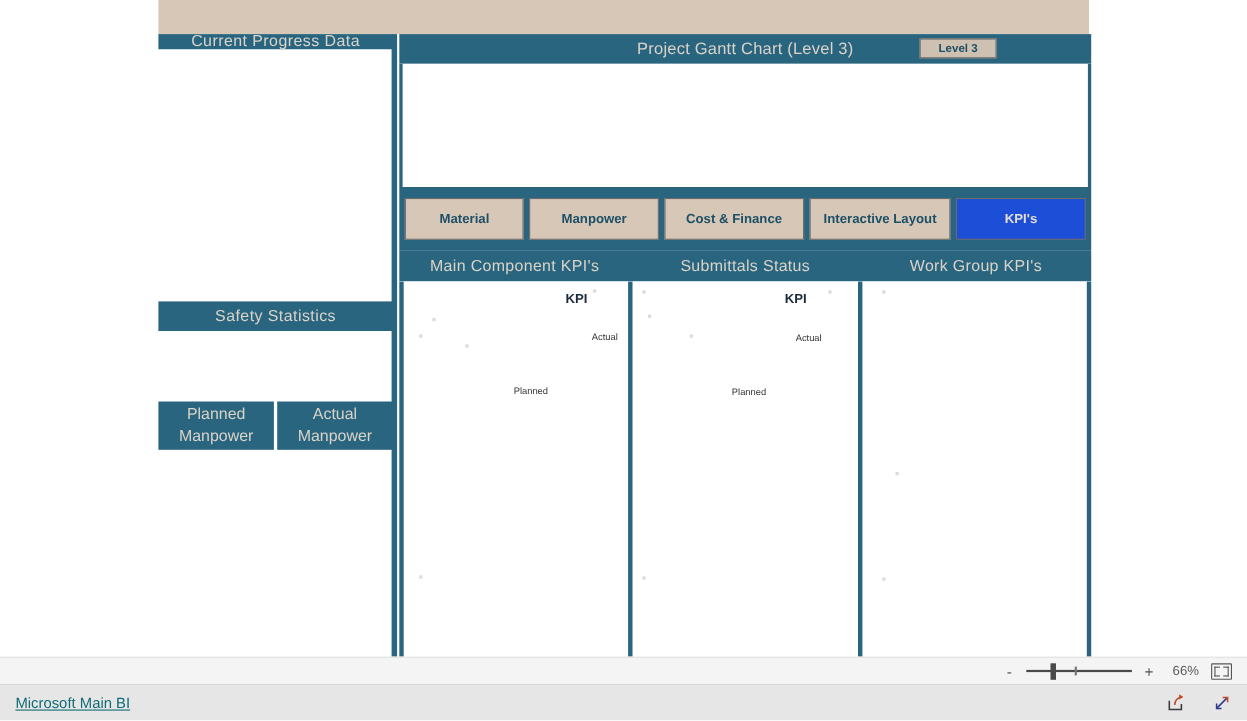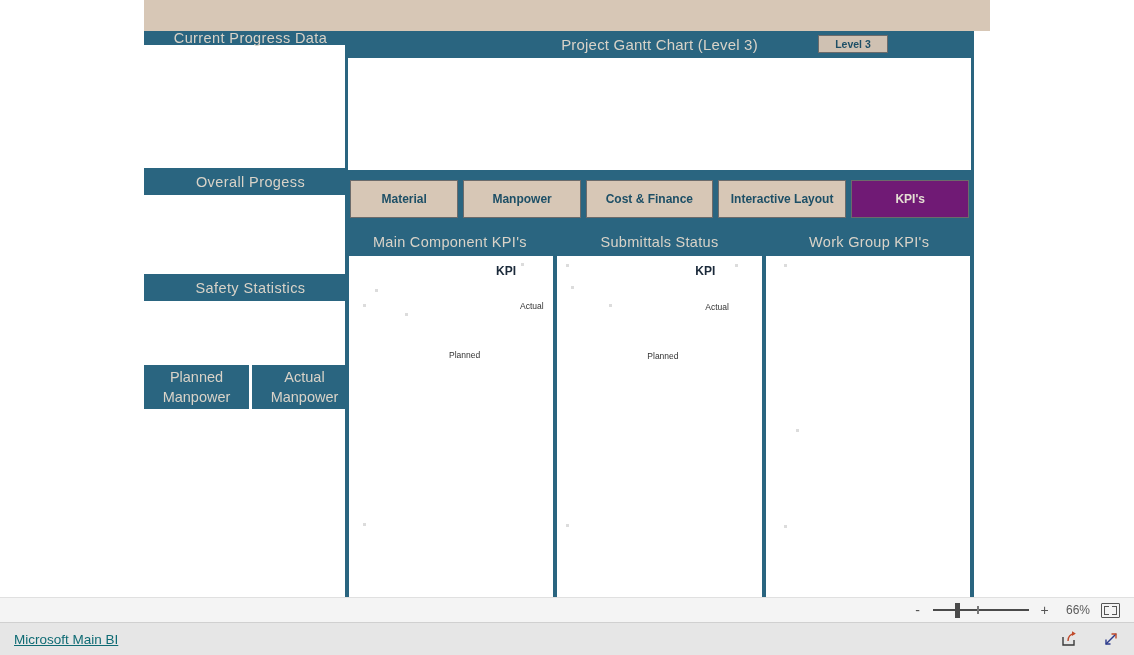--- a/index.html
+++ b/index.html
@@ -53,21 +53,21 @@
     background: #2a6580;
     color: #d9d3c8;
     font-size: 14.5px;
     line-height: 20px;
     display: flex; flex-direction: column;
     align-items: center; justify-content: center;
     text-align: center;
   }
 
   
-  .right-col { position: absolute; left: 201px; top: 31px; width: 629px; height: 566px; }
+  .right-col { position: absolute; left: 219px; top: 31px; width: 629px; height: 566px; }
 
   .gantt-hdr {
     position: absolute; left: 0; top: 0; width: 629px; height: 27px;
     background: #2a6580;
     display: flex; align-items: center; justify-content: center;
     position: relative;
   }
   .gantt-title {
     color: #d9d3c8; font-size: 15px; letter-spacing: .2px;
   }
@@ -98,21 +98,21 @@
     height: 38px;
     background: #d7c7b6;
     border: 1.5px solid #6b6b6b;
     color: #1d4f66;
     font-size: 12px; font-weight: bold;
     display: flex; align-items: center; justify-content: center;
     white-space: nowrap;
     padding: 16px 6px;
     cursor: pointer;
   }
-  .tab.sel { background: #701a75; color: #e4ded3; }
+  .tab.sel { background: #1d4ed8; color: #e4ded3; }
   #tab-0 { flex:1.02 } #tab-1 { flex:1.12 } #tab-2 { flex:1.22 }
   #tab-3 { flex:1.24 } #tab-4 { flex:1.12 } #tab-5 { flex:1.12 }
 
   
   .kpi-hdrs {
     position: absolute; left: 0; top: 197px; width: 629px; height: 28px;
     background: #2a6580; display: flex;
   }
   .kpi-hdr {
     flex: 1; color: #d9d3c8; font-size: 14.5px;
@@ -194,24 +194,20 @@
 
     <div class="tan-strip"></div>
 
     <div class="left-col">
 
       <div class="blk" style="top:0;">
         <div class="panel-hdr" style="height:14px;">Current Progress Data</div>
         <div class="panel-body" style="height:108px;"></div>
       </div>
 
-      <div class="blk" style="top:137px;">
-        <div class="panel-hdr" style="height:27px;">Overall Progess</div>
-        <div class="panel-body" style="height:79px;"></div>
-      </div>
 
       <div class="blk" style="top:243px;">
         <div class="panel-hdr" style="height:27px;">Safety Statistics</div>
         <div class="panel-body" style="height:64px;"></div>
       </div>
 
       <div class="mp-row">
         <div class="mp-btn">
           <span>Planned</span>
           <span>Manpower</span>

